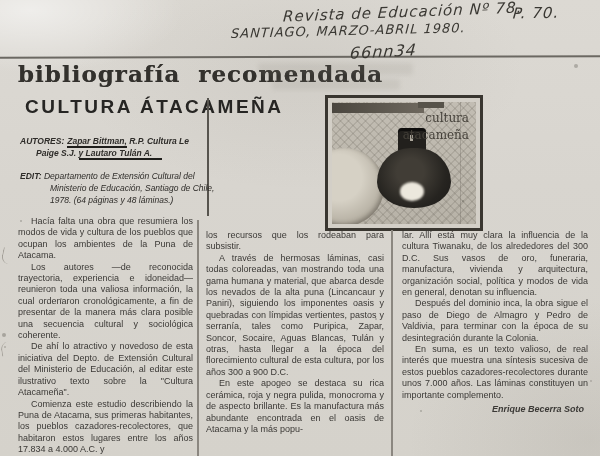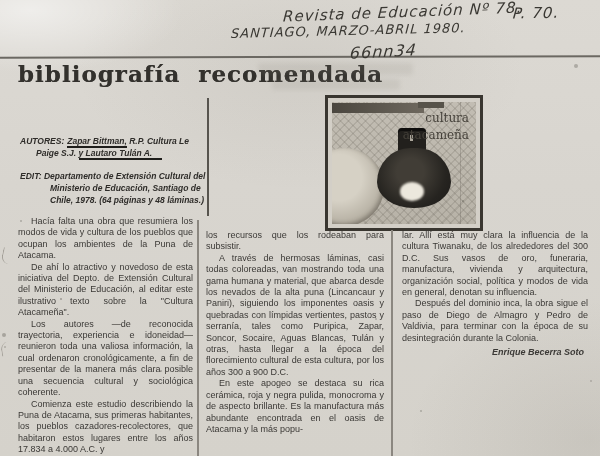--- a/index.html
+++ b/index.html
@@ -30,21 +30,21 @@
   .art-title{position:absolute;left:25px;top:96px;font-size:19px;font-weight:bold;
     letter-spacing:2.5px;color:#262523;white-space:nowrap;}
   .rule-v-title{position:absolute;left:207px;top:98px;width:2px;height:118px;background:#57544e;}
   .authors{position:absolute;left:20px;top:135px;width:192px;font-size:8.5px;line-height:12px;
     font-weight:bold;font-style:italic;color:#2e2c29;}
   .authors .lbl{margin-right:3px;}
   .u-mark{border-bottom:2.5px solid #1f1e1b;padding-bottom:0px;}
   .a-line2{padding-left:16px;}
   .a-line2 .u-mark{padding-right:10px;}
   .edit{position:absolute;left:20px;top:170px;width:196px;font-size:8.5px;line-height:12px;
-    font-weight:bold;font-style:italic;color:#2e2c29;padding-left:0;}
+    font-weight:normal;font-style:italic;color:#2e2c29;padding-left:0;}
   .edit .body{display:block;padding-left:30px;text-indent:-30px;}
   
   .cover{position:absolute;left:325px;top:95px;width:158px;height:136px;
     border:3px solid #393630;background:#d3cfc7;padding:4px;box-sizing:border-box;}
   .photo{position:relative;width:100%;height:100%;overflow:hidden;
     background:
       repeating-linear-gradient(45deg, rgba(90,85,75,.16) 0 1.5px, rgba(0,0,0,0) 1.5px 6px),
       repeating-linear-gradient(-45deg, rgba(90,85,75,.16) 0 1.5px, rgba(0,0,0,0) 1.5px 6px),
       linear-gradient(180deg,#c2bdb3,#b8b3a8);}
   .band-tl{position:absolute;left:0;top:1px;width:92px;height:10px;background:linear-gradient(90deg,#4a463f,#6e685e);}
@@ -95,20 +95,21 @@
   <div class="rule-h"></div>
 
   <div class="hand hw1">Revista de Educación Nº 78.</div>
   <div class="hand hwp">P. 70.</div>
   <div class="hand hw2">SANTIAGO, MARZO-ABRIL 1980.</div>
   <div class="hand hw3">66nn34</div>
 
   <div class="ghost g1"></div>
   <div class="ghost g2"></div>
 
+  <div class="art-title">CULTURA ÁTACAMEÑA</div>
   <div class="rule-v-title"></div>
 
   <div class="authors">
     <div>
       <span class="lbl">AUTORES:</span><span class="u-mark">Zapar Bittman,</span><span> R.P. Cultura Le</span>
     </div>
     <div class="a-line2">
       <span>Paige S.J. </span><span class="u-mark">y Lautaro Tulán A.</span>
     </div>
   </div>
@@ -130,34 +131,35 @@
       <div class="cover-title">
         <div>cultura</div>
         <div>atacameña</div>
       </div>
     </div>
   </div>
 
   <div class="cols">
     <div class="col col1">
       <p class="ind">Hacía falta una obra que resumiera los modos de vida y cultura de los pueblos que ocupan los ambientes de la Puna de Atacama.</p>
+      <p class="ind">Los autores —de reconocida trayectoria, experiencia e idoneidad— reunieron toda una valiosa información, la cual ordenaron cronológicamente, a fin de presentar de la manera más clara posible una secuencia cultural y sociológica coherente.</p>
       <p class="ind">De ahí lo atractivo y novedoso de esta iniciativa del Depto. de Extensión Cultural del Ministerio de Educación, al editar este ilustrativo texto sobre la "Cultura Atacameña".</p>
-      <p class="ind">Los autores —de reconocida trayectoria, experiencia e idoneidad— reunieron toda una valiosa información, la cual ordenaron cronológicamente, a fin de presentar de la manera más clara posible una secuencia cultural y sociológica coherente.</p>
       <p class="ind">Comienza este estudio describiendo la Puna de Atacama, sus primeras habitantes, los pueblos cazadores-recolectores, que habitaron estos lugares entre los años 17.834 a 4.000 A.C. y</p>
     </div>
     <div class="div1"></div>
     <div class="col col2">
       <p>los recursos que los rodeaban para subsistir.</p>
       <p class="ind">A través de hermosas láminas, casi todas coloreadas, van mostrando toda una gama humana y material, que abarca desde los nevados de la alta puna (Lincancaur y Paniri), siguiendo los imponentes oasis y quebradas con límpidas vertientes, pastos y serranía, tales como Puripica, Zapar, Soncor, Socaire, Aguas Blancas, Tulán y otras, hasta llegar a la época del florecimiento cultural de esta cultura, por los años 300 a 900 D.C.</p>
       <p class="ind">En este apogeo se destaca su rica cerámica, roja y negra pulida, monocroma y de aspecto brillante. Es la manufactura más abundante encontrada en el oasis de Atacama y la más popu-</p>
     </div>
     <div class="div2"></div>
     <div class="col col3">
       <p>lar. Allí está muy clara la influencia de la cultura Tiwanaku, de los alrededores del 300 D.C. Sus vasos de oro, funeraria, manufactura, vivienda y arquitectura, organización social, política y modos de vida en general, denotan su influencia.</p>
       <p class="ind">Después del dominio inca, la obra sigue el paso de Diego de Almagro y Pedro de Valdivia, para terminar con la época de su desintegración durante la Colonia.</p>
+      <p class="ind">En suma, es un texto valioso, de real interés que muestra una síntesis sucesiva de estos pueblos cazadores-recolectores durante unos 7.000 años. Las láminas constituyen un importante complemento.</p>
       <span class="sig">Enrique Becerra Soto</span>
     </div>
   </div>
 
   <div class="speck"></div>
   <div class="margin-mark"></div>
   <div class="margin-mark2"></div>
 </div>
 
 </body></html>

